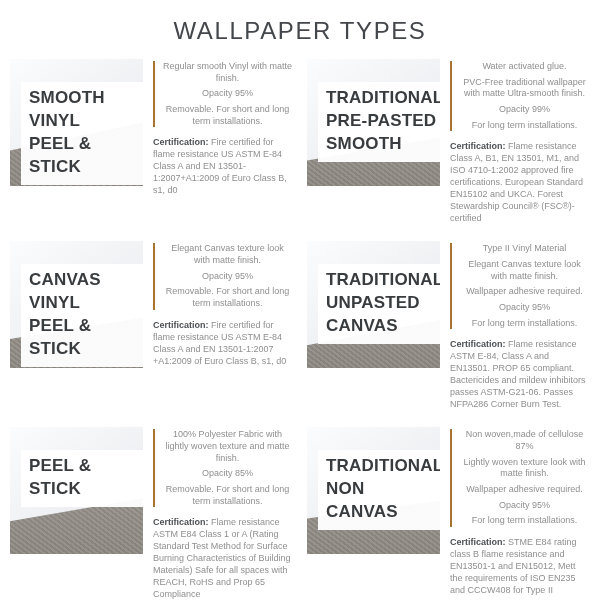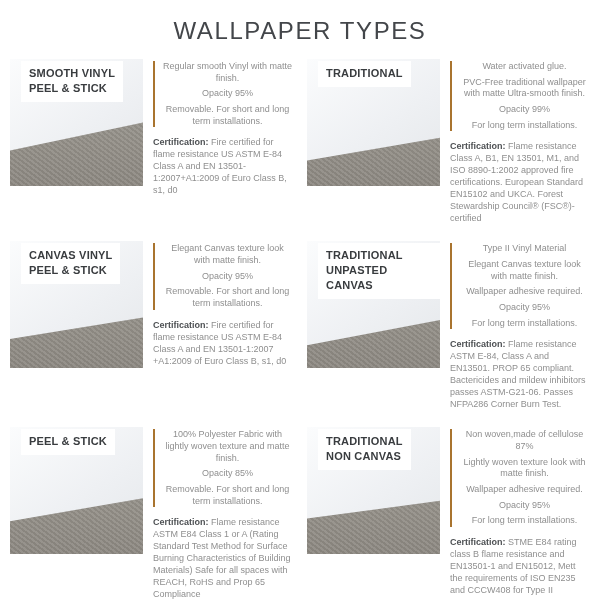--- a/index.html
+++ b/index.html
@@ -37,23 +37,23 @@
     background:repeating-linear-gradient(37deg,rgba(255,255,255,.07) 0 2px,rgba(0,0,0,.05) 2px 4px);
   }
   .p0 .floor{clip-path:polygon(0 72%,100% 50%,100% 100%,0 100%);}
   .p1 .floor{clip-path:polygon(0 80%,100% 62%,100% 100%,0 100%);}
   .p2 .floor{clip-path:polygon(0 77%,100% 60%,100% 100%,0 100%);}
   .p3 .floor{clip-path:polygon(0 82%,100% 62%,100% 100%,0 100%);}
   .p4 .floor{clip-path:polygon(0 74%,100% 56%,100% 100%,0 100%);}
   .p5 .floor{clip-path:polygon(0 72%,100% 58%,100% 100%,0 100%);}
 
   .label-box{
-    position:absolute;top:2px;left:11px;max-width:112px;
+    position:absolute;top:23px;left:11px;max-width:112px;
     background:rgba(255,255,255,.96);padding:5px 8px 6px;
-    font-size:11px;font-weight:600;line-height:1.35;
+    font-size:17px;font-weight:600;line-height:1.35;
     letter-spacing:.2px;color:#393c3f;
   }
 
   .info{flex:1;padding-top:2px;font-size:9px;line-height:1.3;color:#8f8f8f;}
   .desc{border-left:2px solid #a9742f;padding-left:7px;}
   .desc p{margin:0 0 4px;text-align:center;}
   .desc p:last-child{margin-bottom:0;}
   .cert{margin:10px 0 0;line-height:1.33;}
   .cert b{color:#4e5154;font-weight:700;text-align:right;}
 </style>
@@ -82,30 +82,31 @@
         </div>
         <p class="cert"><b>Certification:</b> <span>Fire certified for flame resistance US ASTM E-84 Class A and EN 13501-1:2007+A1:2009 of Euro Class B, s1, d0</span></p>
       </div>
     </section>
 
     <section class="panel p1">
       <div class="photo">
         <div class="floor"></div>
         <div class="label-box">
           <div>TRADITIONAL</div>
+          <div>PRE-PASTED SMOOTH</div>
         </div>
       </div>
       <div class="info">
         <div class="desc">
           <p>Water activated glue.</p>
           <p>PVC-Free traditional wallpaper with matte Ultra-smooth finish.</p>
           <p>Opacity 99%</p>
           <p>For long term installations.</p>
         </div>
-        <p class="cert"><b>Certification:</b> <span>Flame resistance Class A, B1, EN 13501, M1, and ISO 8890-1:2002 approved fire certifications. European Standard EN15102 and UKCA. Forest Stewardship Council® (FSC®)-certified</span></p>
+        <p class="cert"><b>Certification:</b> <span>Flame resistance Class A, B1, EN 13501, M1, and ISO 4710-1:2002 approved fire certifications. European Standard EN15102 and UKCA. Forest Stewardship Council® (FSC®)-certified</span></p>
       </div>
     </section>
 
     <section class="panel p2">
       <div class="photo">
         <div class="floor"></div>
         <div class="label-box">
           <div>CANVAS VINYL</div>
           <div>PEEL &amp; STICK</div>
         </div>

